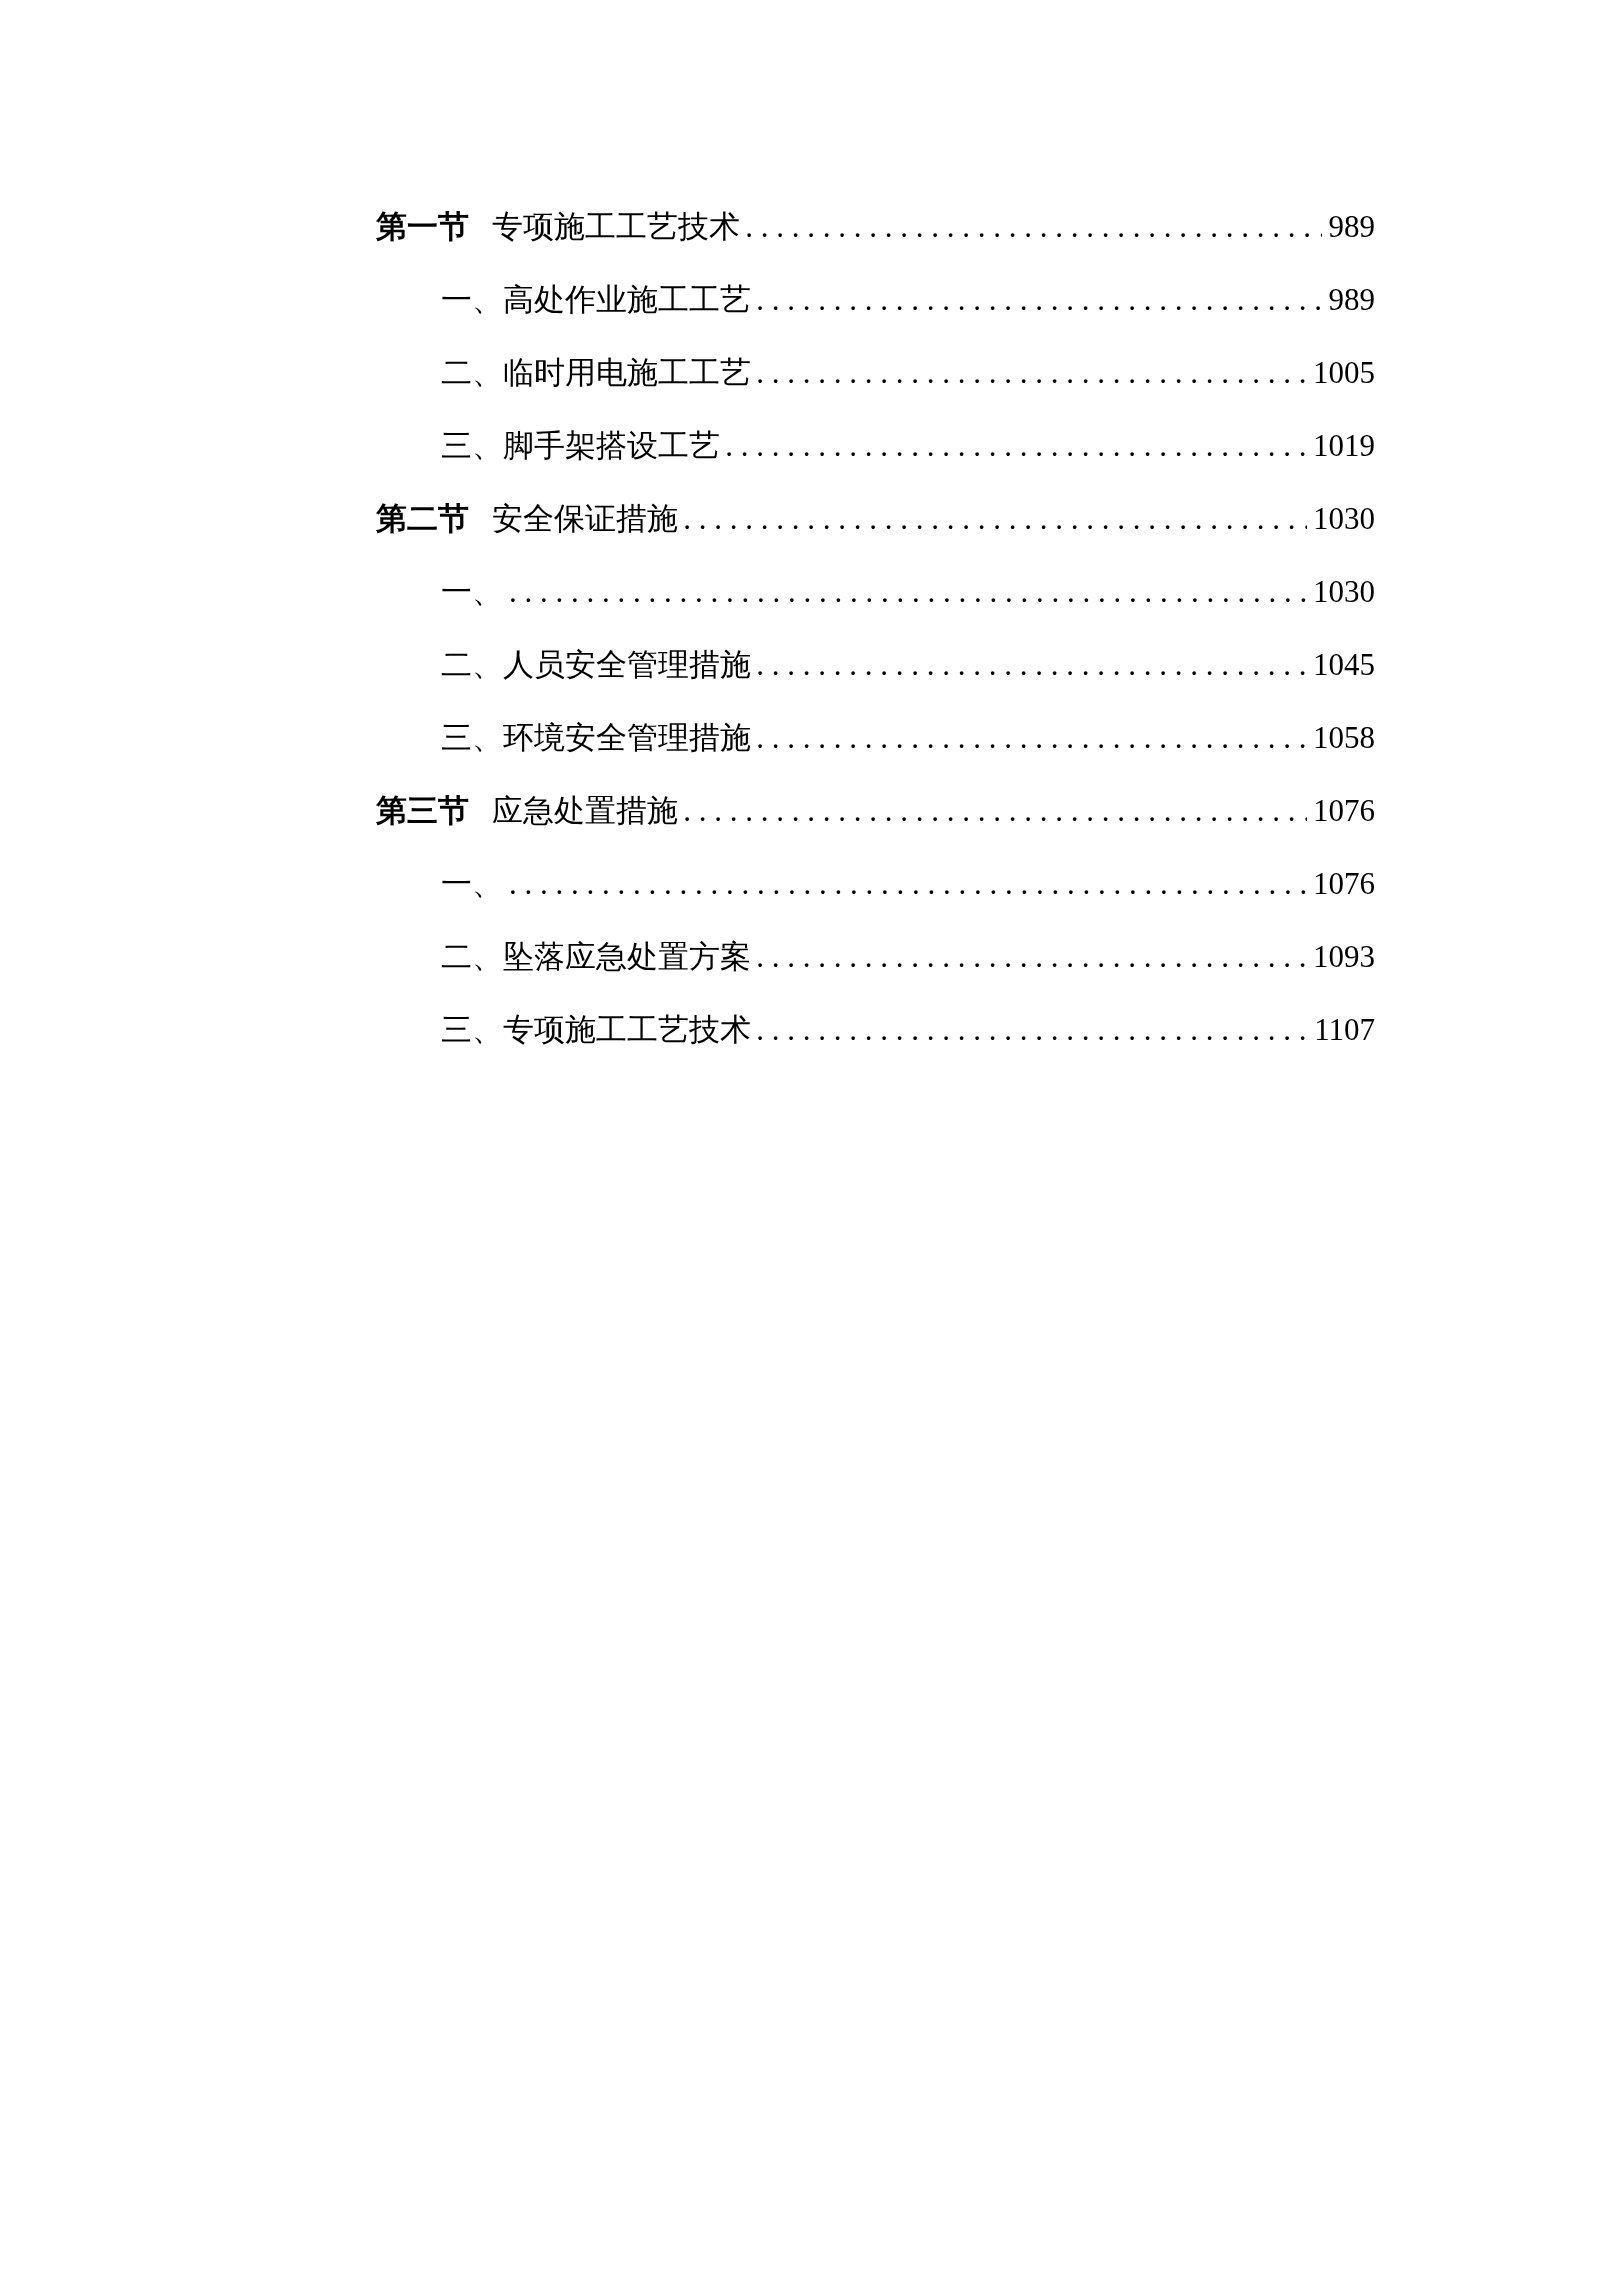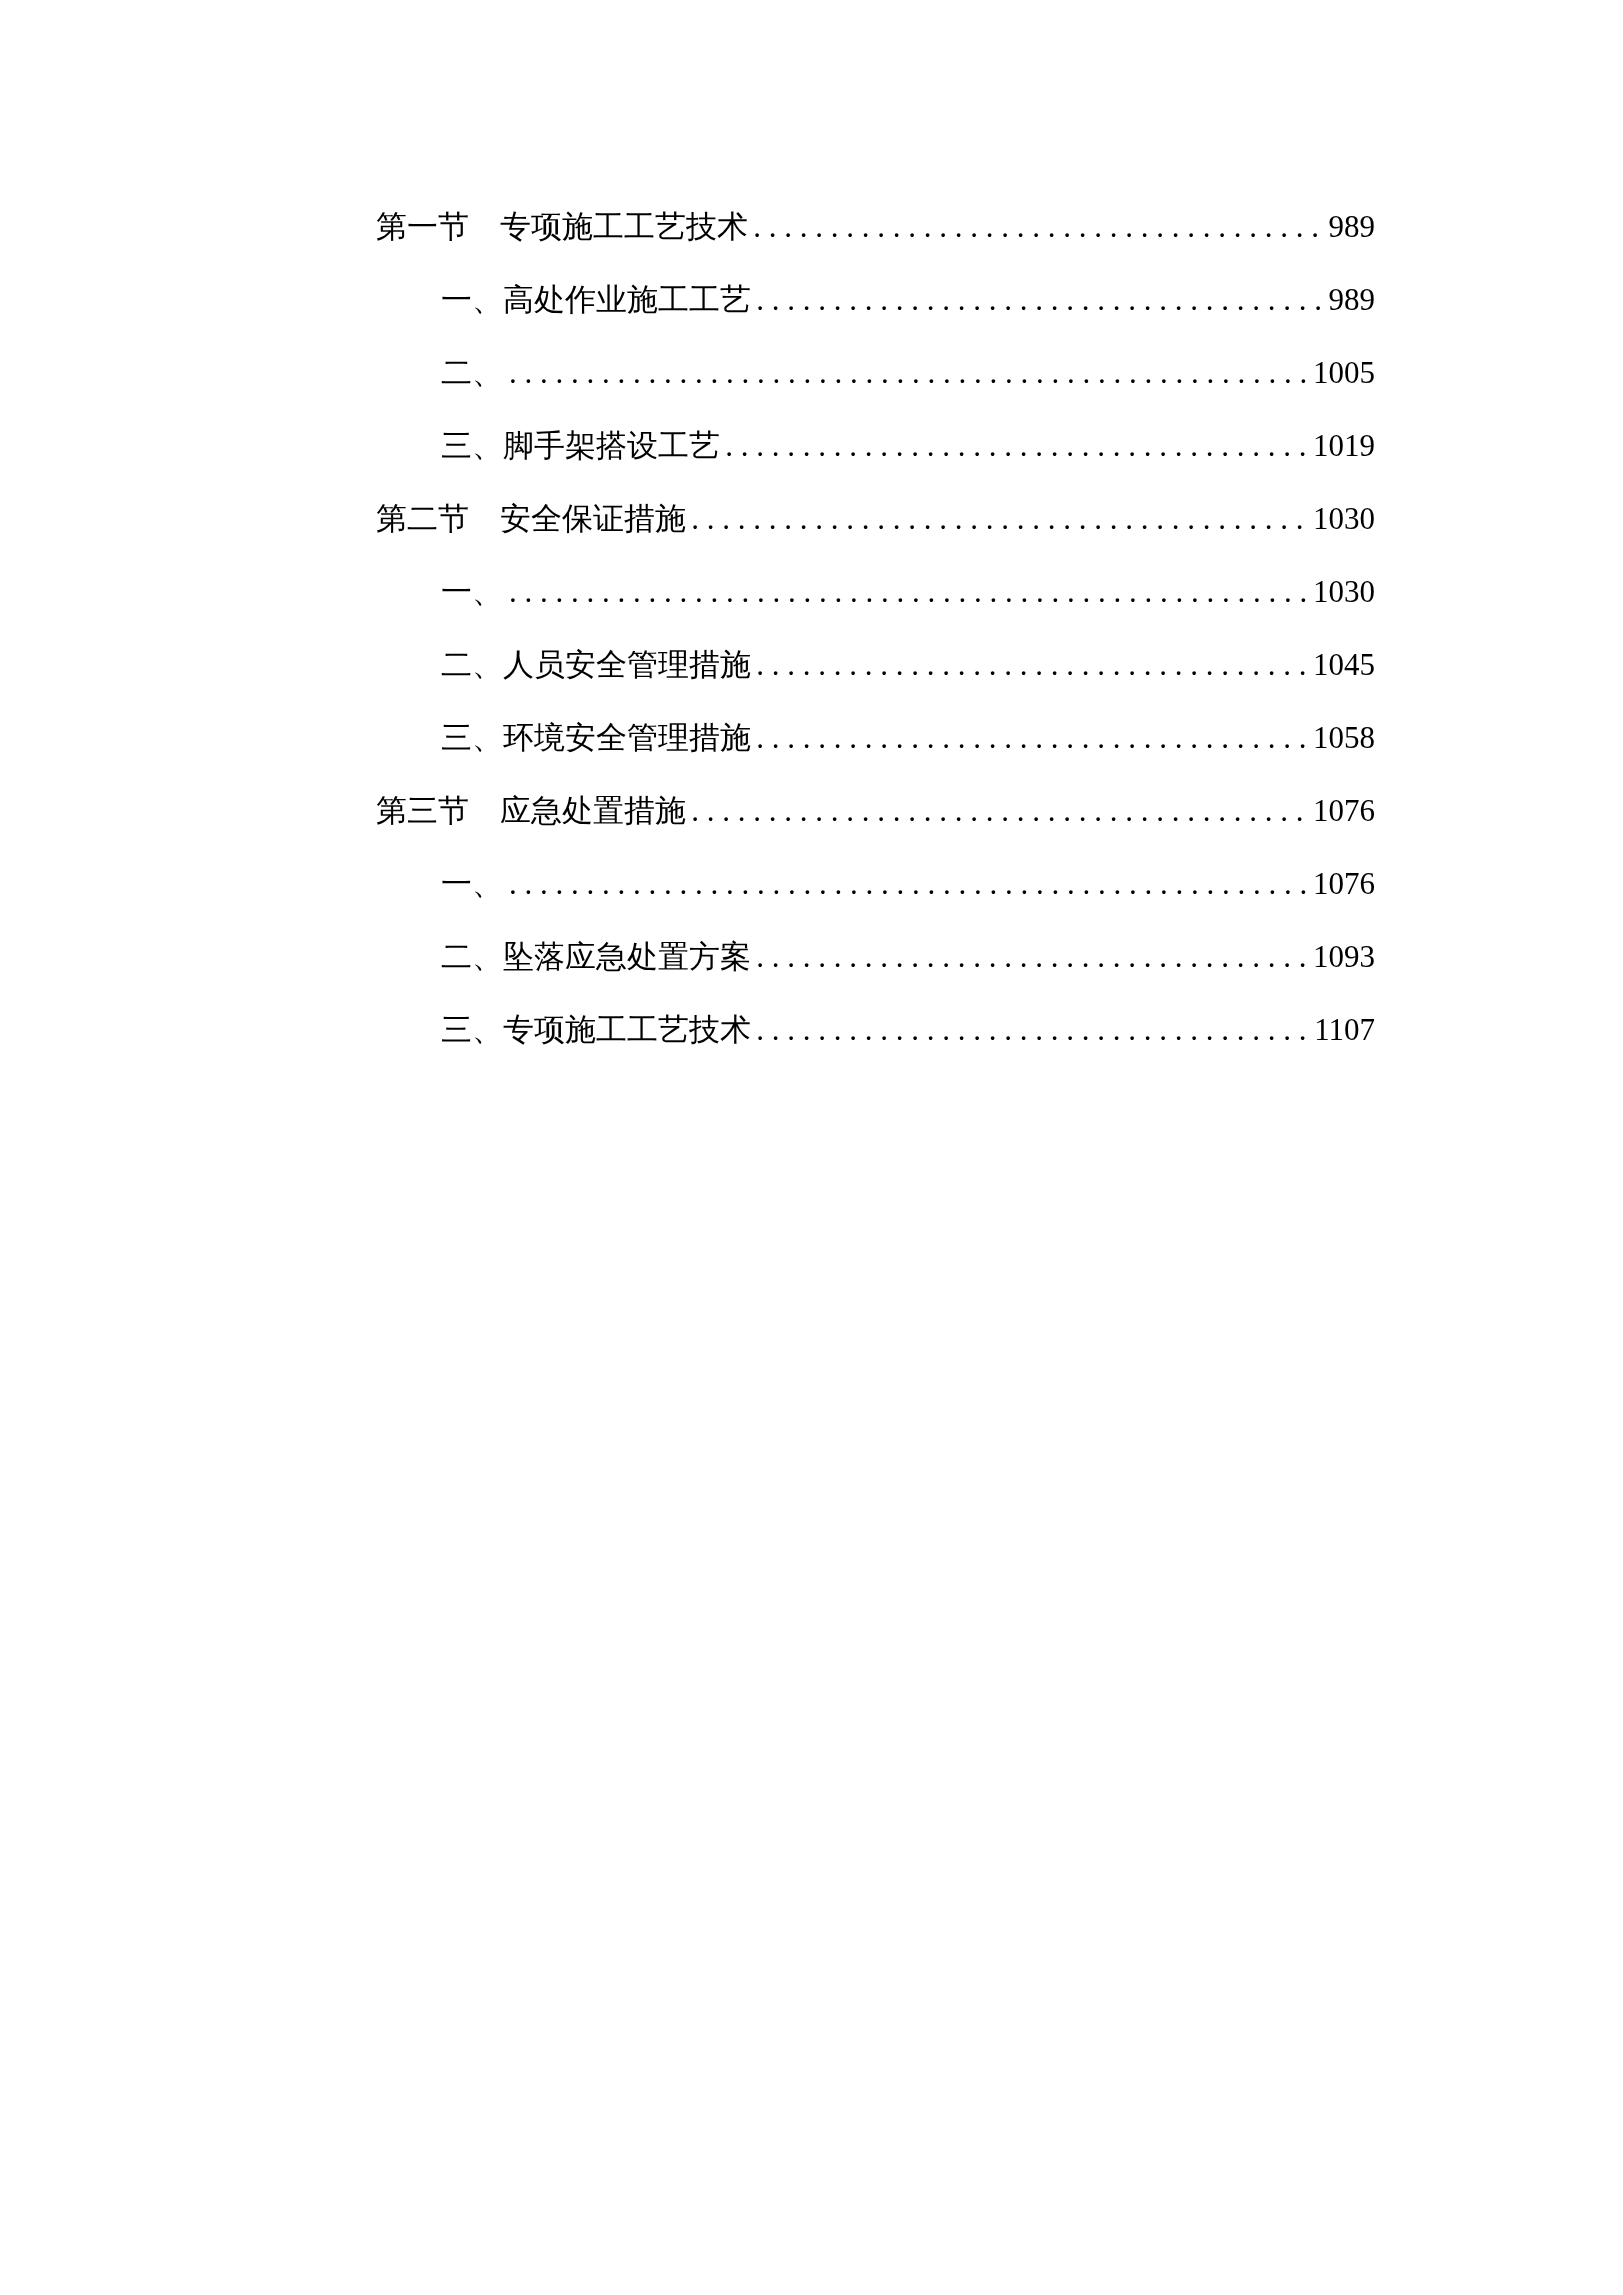--- a/index.html
+++ b/index.html
@@ -27,21 +27,22 @@
     align-items: baseline;
     height: 73px;
     line-height: 73px;
     font-size: 31px;
     white-space: nowrap;
   }
   .toc-row.level2 {
     padding-left: 65px;
   }
   .toc-row.level1 .num {
-    margin-right: 31px;
+    margin-right: 23px;
+    font-weight: bold;
   }
   .toc-row.level2 .num {
     display: inline-block;
     width: 85px;
   }
   .leader {
     flex: 1 1 auto;
     overflow: hidden;
     white-space: nowrap;
     margin-left: 5.2px;
@@ -66,20 +67,21 @@
         <span class="pageno">989</span>
       </div>
       <div class="toc-row level2">
         <span class="num">一、</span>
         <span class="title">高处作业施工工艺</span>
         <span class="leader"></span>
         <span class="pageno">989</span>
       </div>
       <div class="toc-row level2">
         <span class="num">二、</span>
+        <span class="title">临时用电施工工艺</span>
         <span class="leader"></span>
         <span class="pageno">1005</span>
       </div>
       <div class="toc-row level2">
         <span class="num">三、</span>
         <span class="title">脚手架搭设工艺</span>
         <span class="leader"></span>
         <span class="pageno">1019</span>
       </div>
       <div class="toc-row level1">

